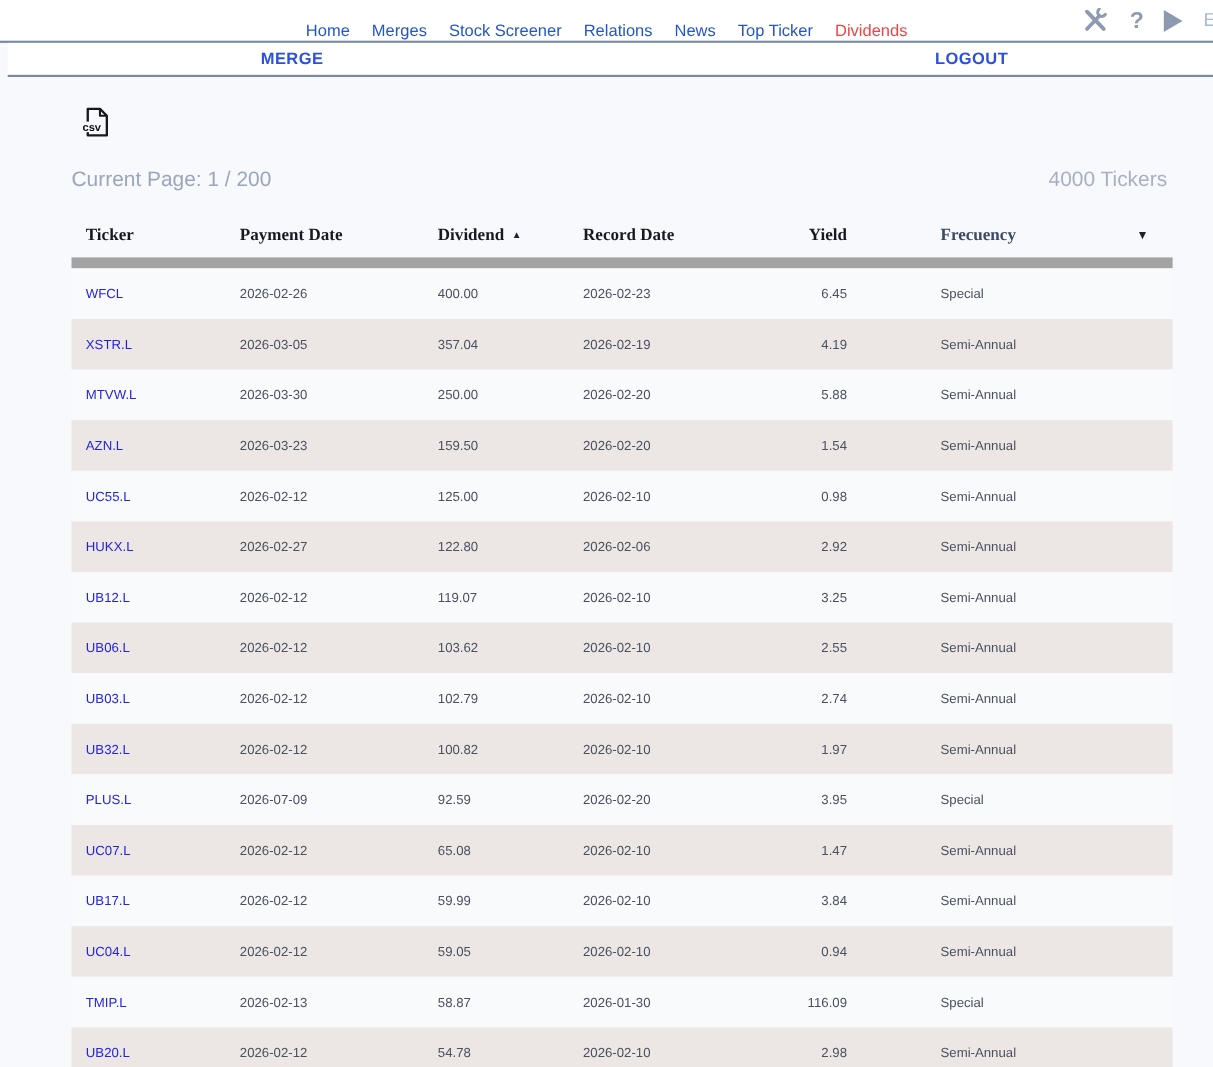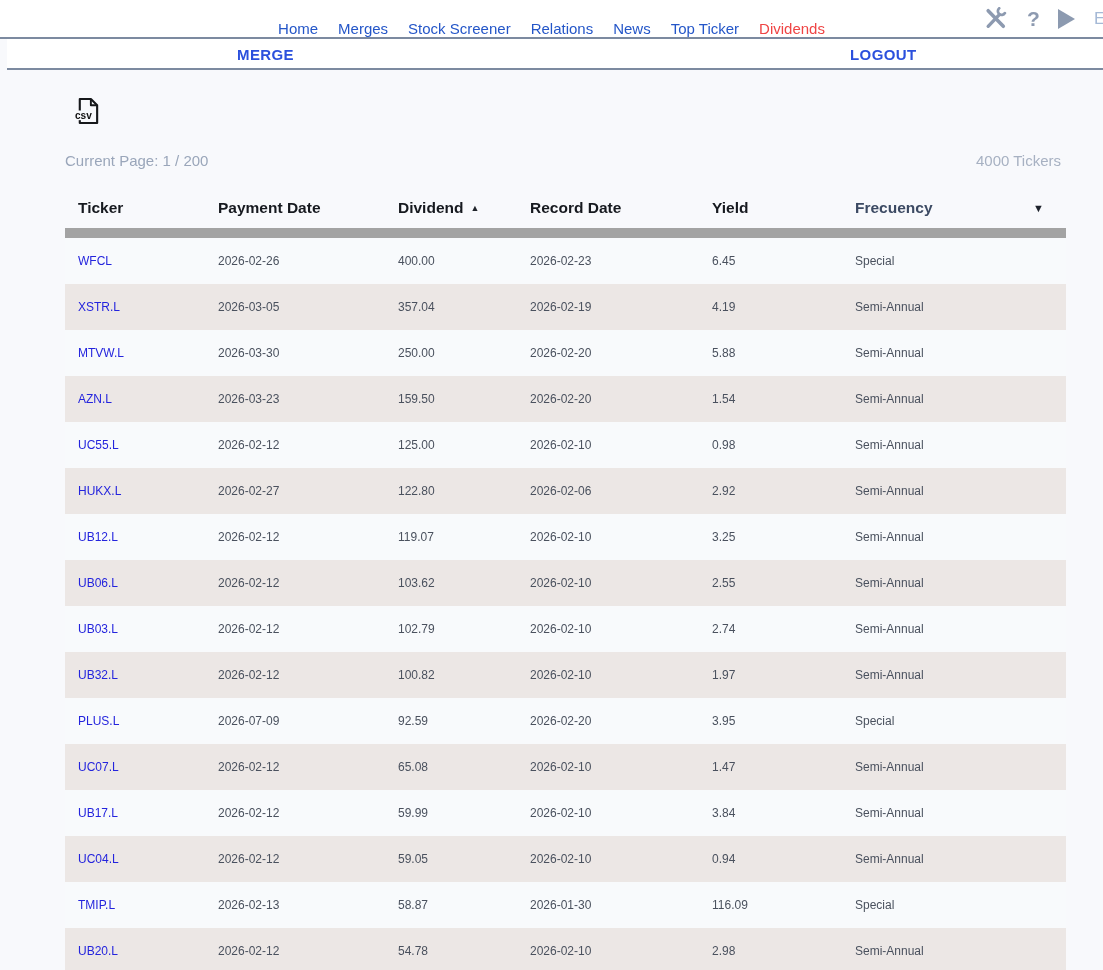--- a/index.html
+++ b/index.html
@@ -50,38 +50,38 @@
   .logout-link { left:843px; }
 
   
   .csv-btn {
     display:inline-block; margin:27px 0 0 74px;
     background:transparent; border:none; cursor:pointer; line-height:0;
   }
   .page-info {
     display:flex; justify-content:space-between;
     margin:23px 42px 0 65px;
-    font-size:15px; color:#9aa6ba;
+    font-size:19px; color:#9aa6ba;
   }
   .page-info .count { color:#a7b1c2; }
 
   
   .table { margin:19px 0 0 65px; width:1001px; }
   .thead, .trow {
     display:grid;
     grid-template-columns:140px 180px 132px 182px 143px 1fr;
     padding-left:13px; align-items:center;
   }
   .thead { height:40px; font-size:15.5px; font-weight:700; color:#16191f; }
-  .th { white-space:nowrap; }
+  .th { white-space:nowrap;font-family:Liberation Serif, serif; }
   .sort-icon { font-size:9px; color:#20242b; margin-left:7px; vertical-align:2px; }
   .th-frequency { position:relative; color:#3c4a63; height:100%;
                   display:flex; align-items:center; cursor:pointer; }
   .dropdown-icon { position:absolute; right:22px; font-size:11px; color:#1d222b; }
-  .yield { text-align:left; padding-right:85px; white-space:nowrap; }
+  .yield { text-align:right; padding-right:85px; white-space:nowrap; }
 
   .graybar { height:10px; background:#a3a3a3; }
 
   .trow { height:46px; background:#f8fafc; font-size:12px; color:#4a515e; }
   .trow.alt { background:#ece7e5; }
   .td { white-space:nowrap; }
   .ticker a { color:#2424dd; text-decoration:none; cursor:pointer; }
 </style>
 </head>
 <body>

